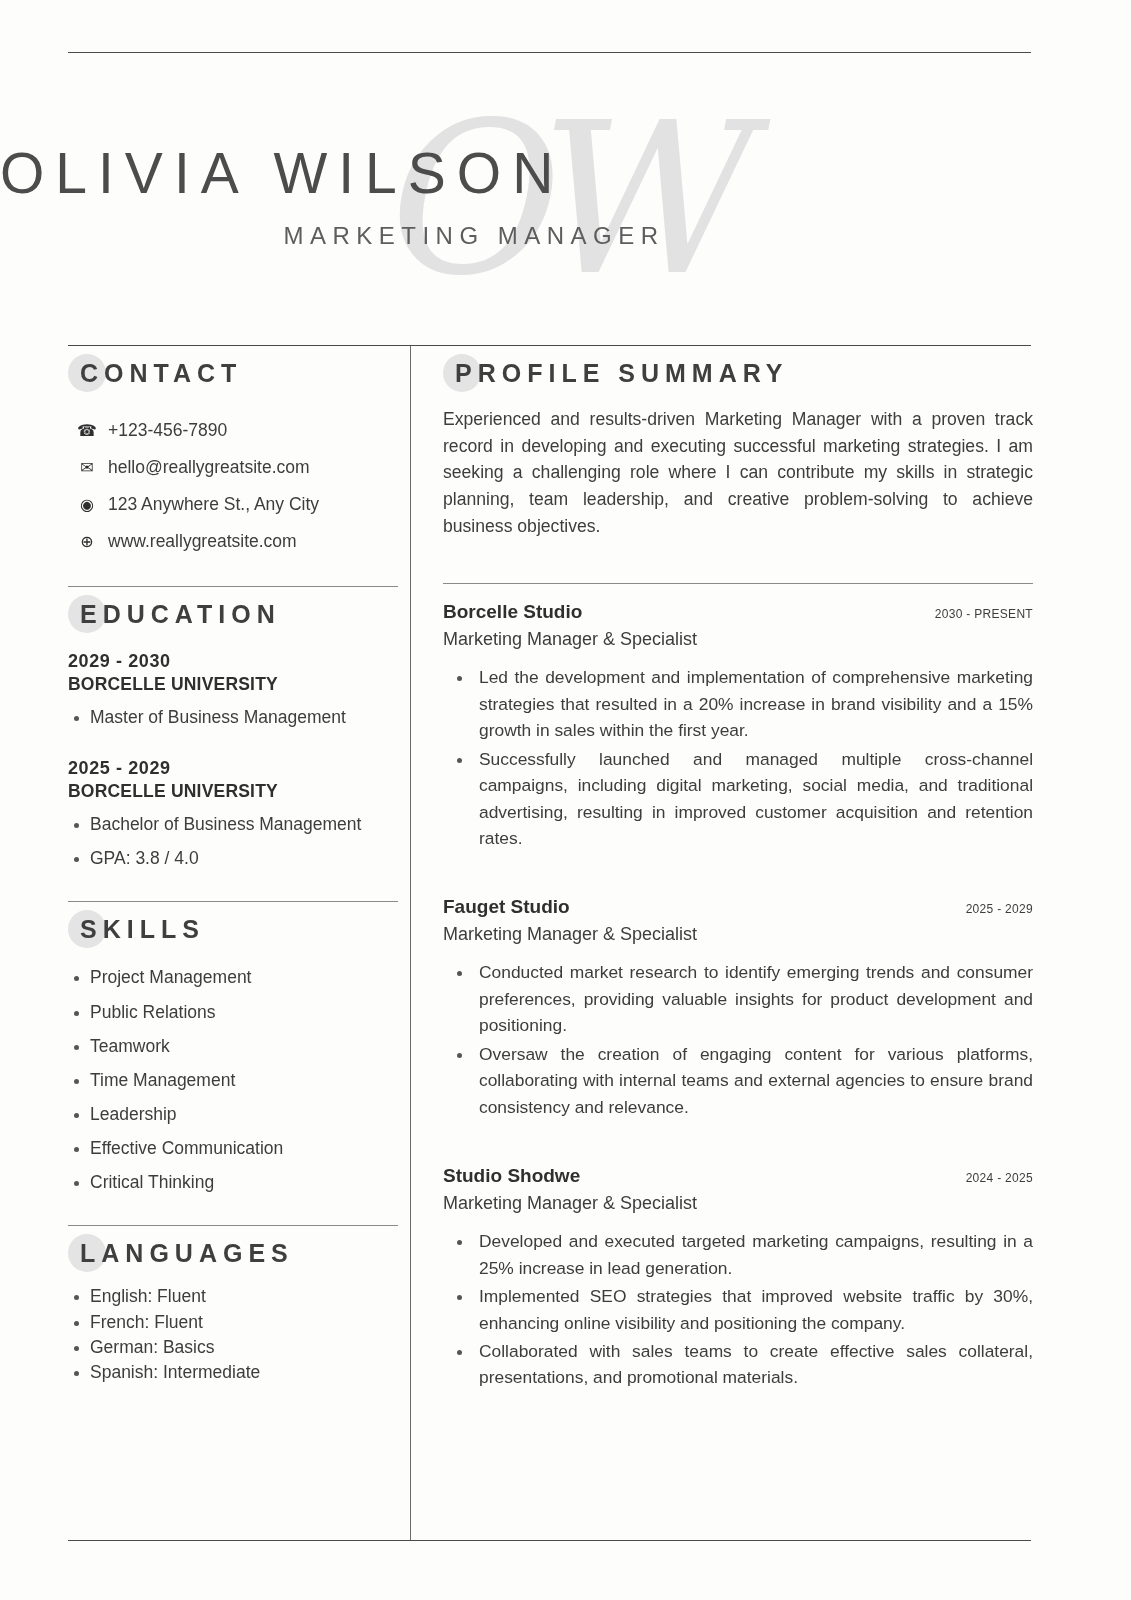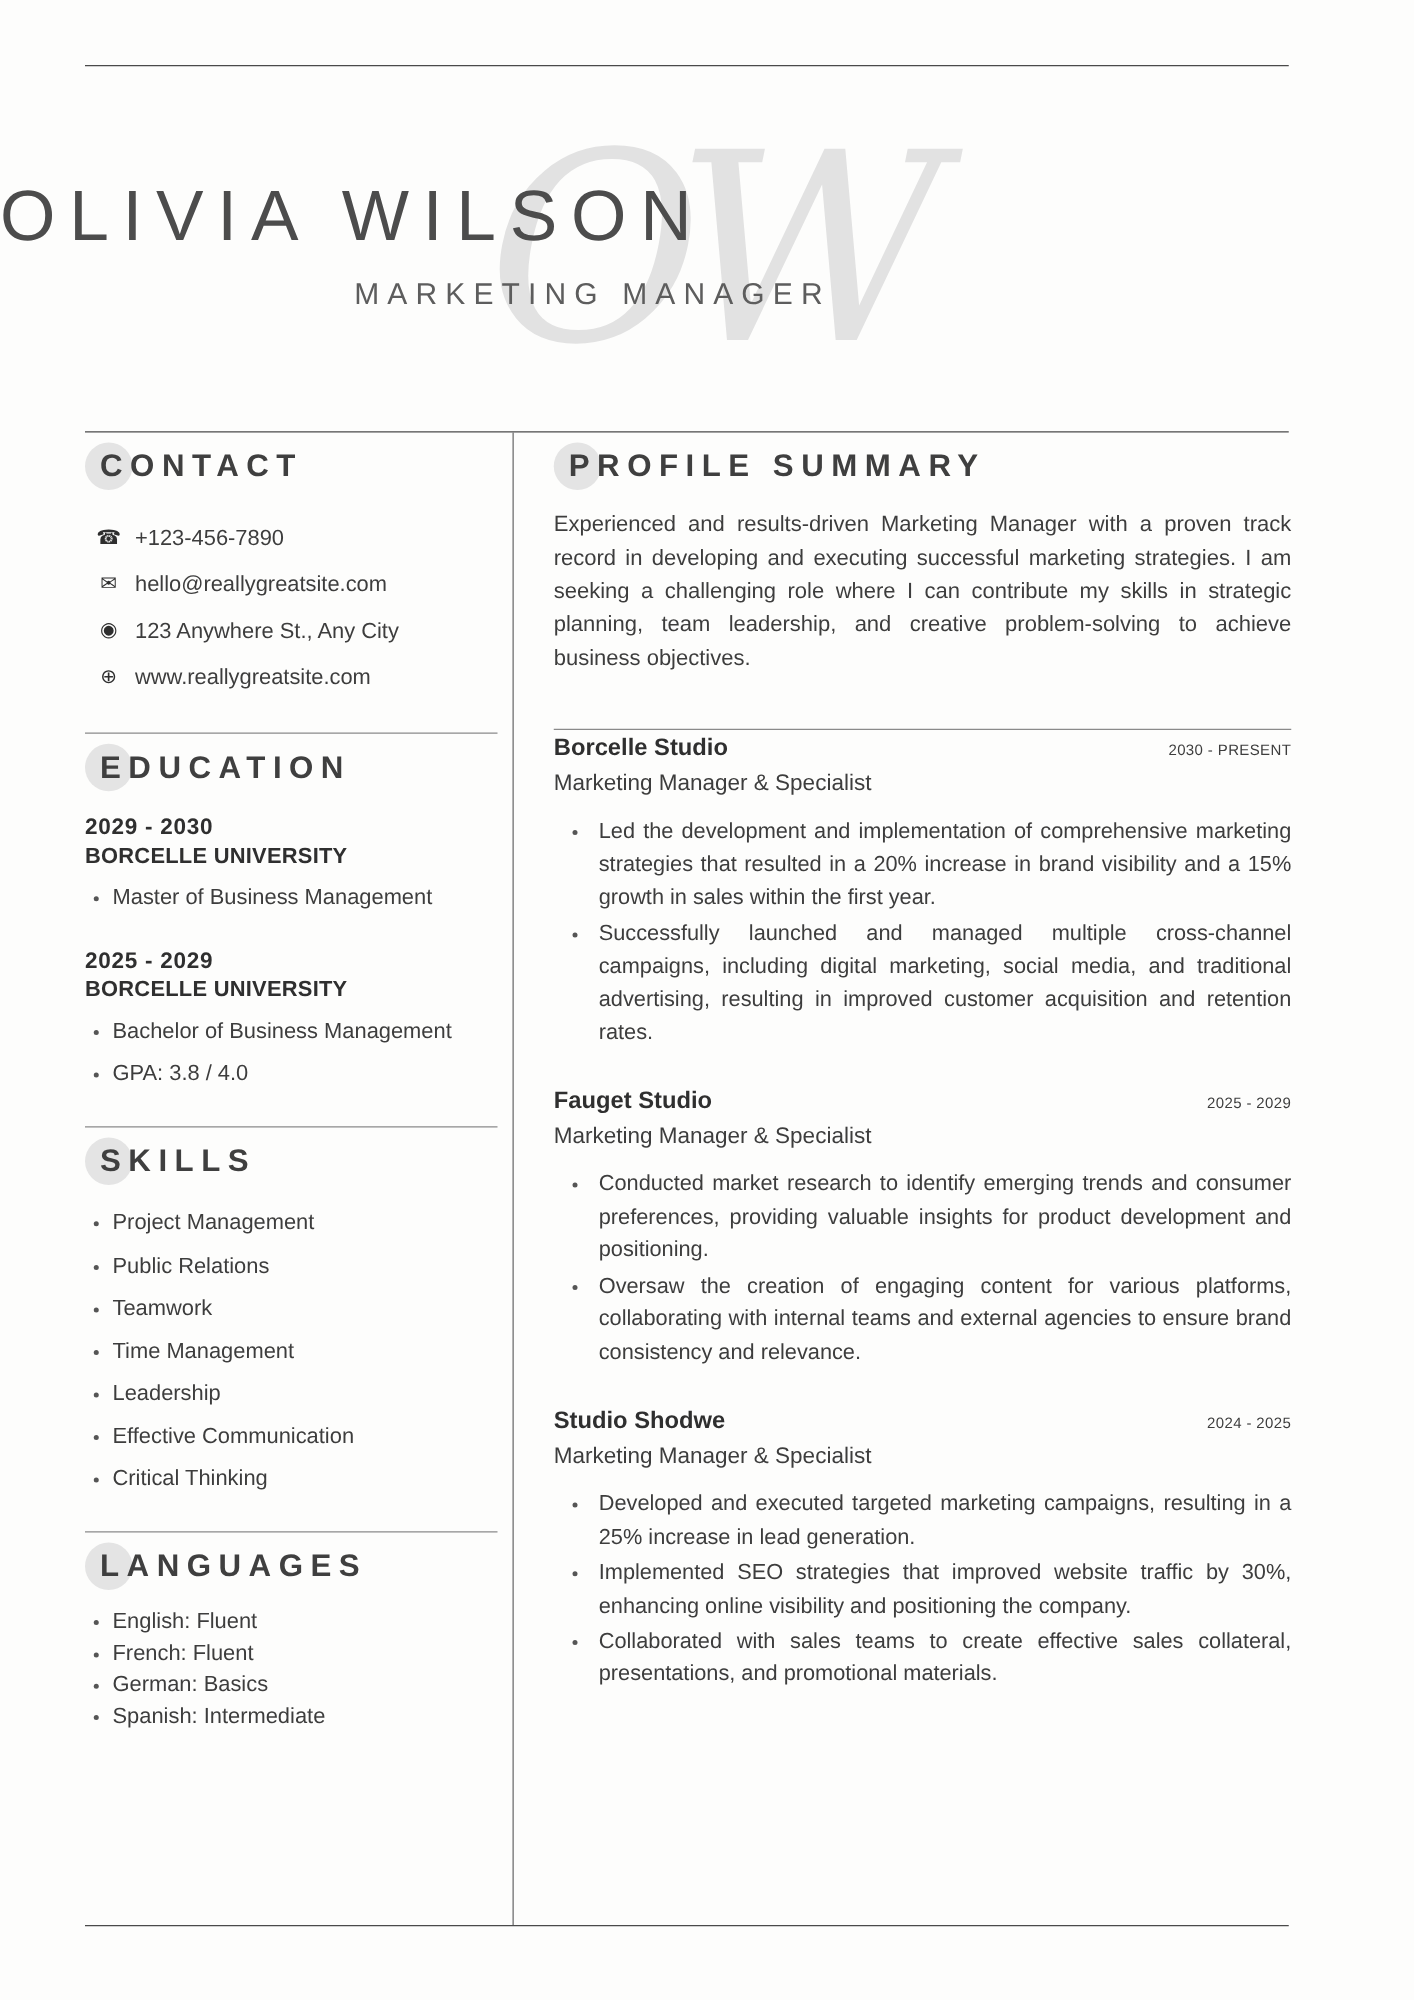--- a/index.html
+++ b/index.html
@@ -193,21 +193,21 @@
     line-height: 1.52;
     text-align: justify;
     color: #3d3d3d;
     margin-top: 2px;
   }
   .right-rule {
     width: 590px; height: 1px;
     background: #8a8a8a;
   }
 
-  .job { margin-top: 4px; }
+  .job { margin-top: 17px; }
   .job-row {
     display: flex;
     justify-content: space-between;
     align-items: baseline;
   }
   .job-company {
     font-size: 19px;
     font-weight: bold;
     color: #2f2f2f;
   }

